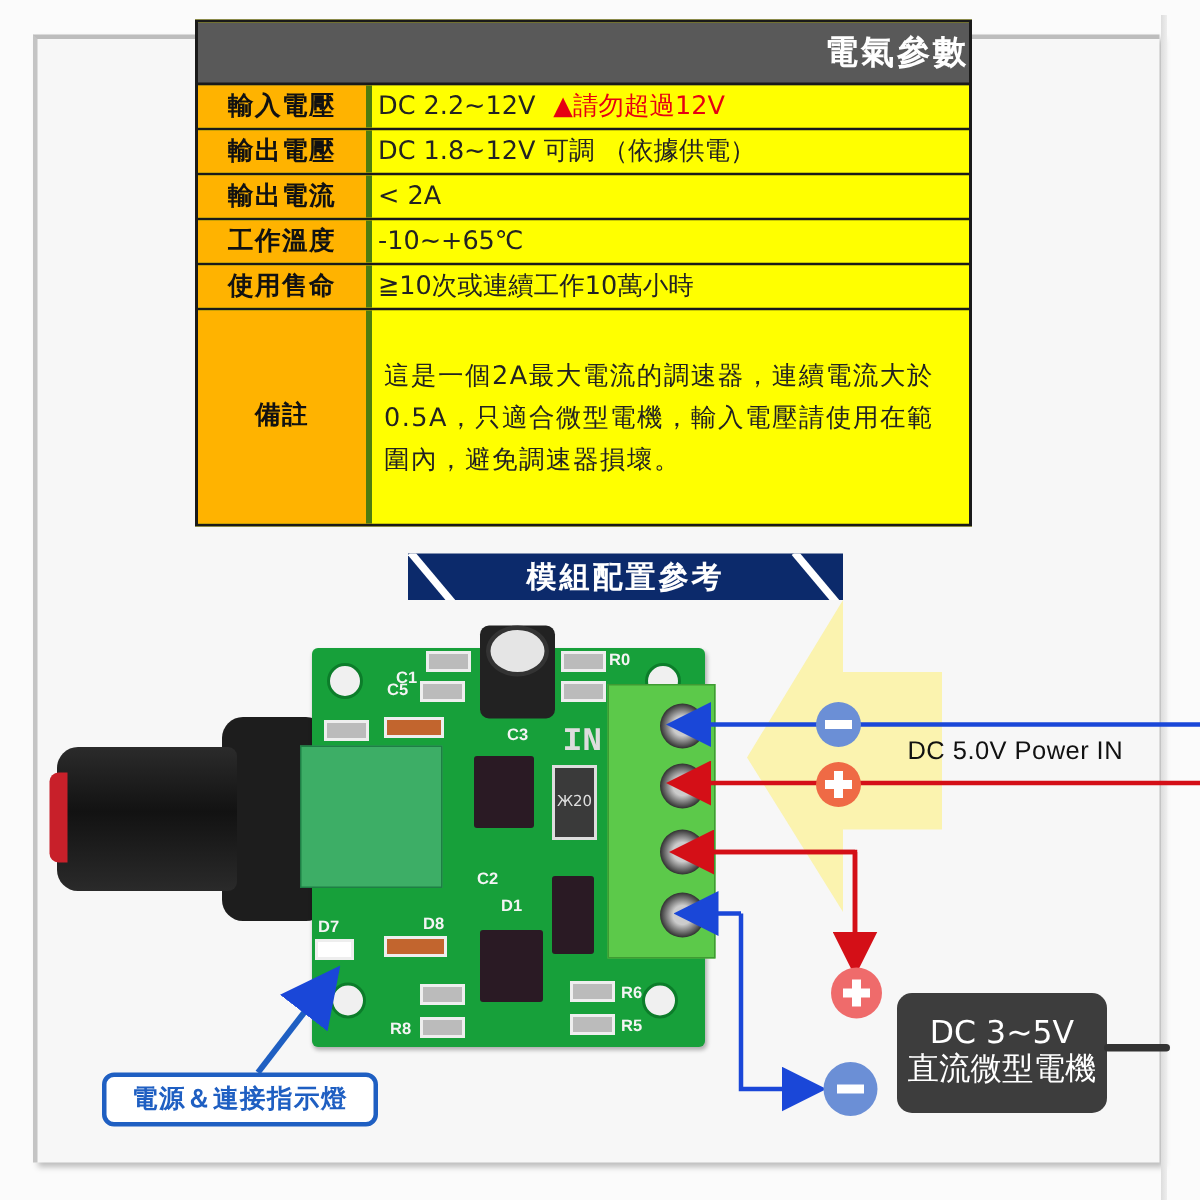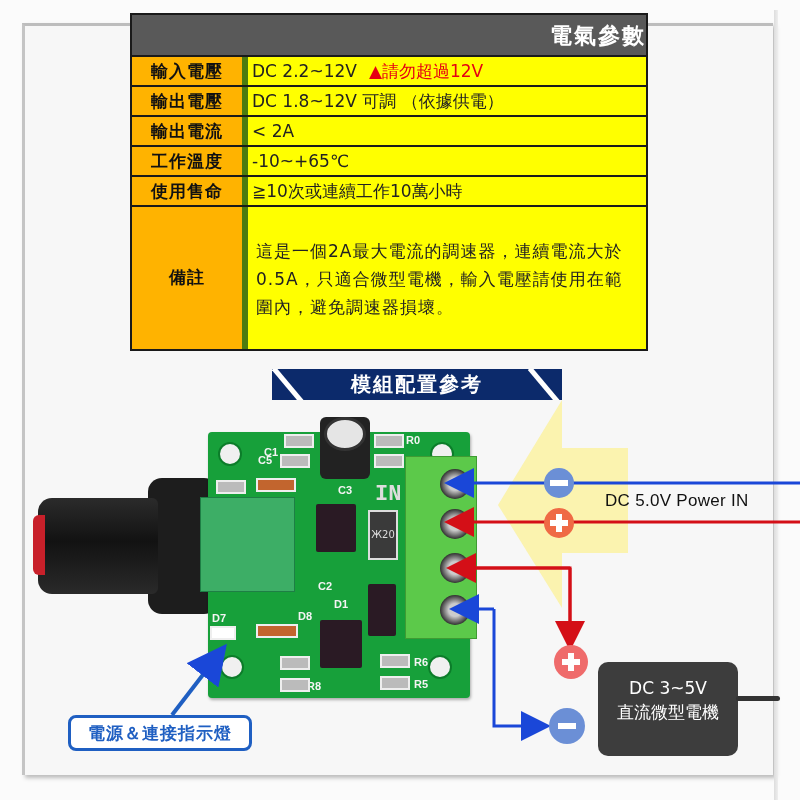--- a/index.html
+++ b/index.html
@@ -25,21 +25,21 @@
   .spec-title {
     height: 42px; background: #595959; color: #fff;
     font-size: 22px; font-weight: bold; text-align: right; line-height: 42px;
     border-bottom: 2px solid #1a1a1a; letter-spacing: 2px;
   }
   .row { display: flex; border-bottom: 2px solid #1a1a1a; height: 30px; }
   .row:last-child { border-bottom: none; }
   .label {
     width: 116px; background: #ffb300; color: #111; font-weight: bold;
     font-size: 17px; text-align: center; line-height: 28px;
-    border-right: 6px solid #4d7c0f; letter-spacing: 1px;
+    border-right: 4px solid #4d7c0f; letter-spacing: 1px;
   }
   .val {
     flex: 1; background: #ffff00; color: #222; font-size: 17px;
     line-height: 28px; padding-left: 4px; white-space: nowrap;
   }
   .warn { color: #e60012; margin-left: 12px; }
   .row.note { height: 142px; }
   .row.note .label { line-height: 140px; }
   .row.note .val {
     white-space: normal; line-height: 28px; padding: 30px 10px 0 8px;
@@ -108,23 +108,23 @@
     display: flex; align-items: center; justify-content: center;
   }
   .sign .bar-h { position: absolute; width: 18px; height: 6px; background: #fff; }
   .sign .bar-v { position: absolute; width: 6px; height: 18px; background: #fff; }
 
   .power-in {
     position: absolute; left: 605px; top: 491px; font-size: 17px; color: #111;
     font-family: "Liberation Sans", sans-serif; letter-spacing: 0.3px;
   }
   .motor {
-    position: absolute; left: 598px; top: 662px; width: 140px; height: 94px;
+    position: absolute; left: 598px; top: 662px; width: 140px; height: 80px;
     background: #3d3d3d; border-radius: 10px; color: #fff; text-align: center;
-    font-size: 17px; line-height: 24px; padding-top: 14px;
+    font-size: 21px; line-height: 24px; padding-top: 14px;
   }
   .motor-wire { position: absolute; left: 736px; top: 696px; width: 44px; height: 5px; background: #333; border-radius: 3px; }
 
   .indicator-label {
     position: absolute; left: 68px; top: 715px; width: 184px; height: 36px;
     border: 3px solid #1f5fc2; border-radius: 8px; background: #fff;
     color: #1f5fc2; font-size: 17px; font-weight: bold; text-align: center; line-height: 30px;
     letter-spacing: 1px;
   }
 </style>
@@ -199,26 +199,26 @@
   <div class="chip" style="left:108px;top:72px;width:40px;height:48px;"></div>
   <div style="position:absolute;left:160px;top:78px;width:30px;height:50px;background:#3a3a3a;border:2px solid #ddd;color:#ddd;font-size:10px;text-align:center;line-height:46px;">Ж20</div>
 
   <span class="silk" style="left:110px;top:148px;">C2</span>
   <span class="silk" style="left:126px;top:166px;">D1</span>
   <div class="chip" style="left:160px;top:152px;width:28px;height:52px;"></div>
   <div class="chip" style="left:112px;top:188px;width:42px;height:48px;"></div>
 
   <span class="silk" style="left:4px;top:180px;">D7</span>
   <span class="smd" style="left:2px;top:194px;width:26px;background:#fff;"></span>
-  <span class="silk" style="left:90px;top:178px;">D8</span>
+  <span class="silk" style="left:74px;top:178px;">D8</span>
   <span class="smd" style="left:48px;top:192px;width:42px;background:#c2652e;"></span>
 
   <span class="silk" style="left:52px;top:225px;margin-left:30px;">R9</span>
   <span class="smd" style="left:72px;top:224px;"></span>
-  <span class="silk" style="left:52px;top:248px;margin-left:47px;">R8</span>
+  <span class="silk" style="left:52px;top:248px;">R8</span>
   <span class="smd" style="left:72px;top:246px;"></span>
 
   <span class="smd" style="left:172px;top:222px;"></span>
   <span class="silk" style="left:206px;top:224px;">R6</span>
   <span class="smd" style="left:172px;top:244px;"></span>
   <span class="silk" style="left:206px;top:246px;">R5</span>
 </div>
 
 <div class="cap3">
     <div class="top"></div>

